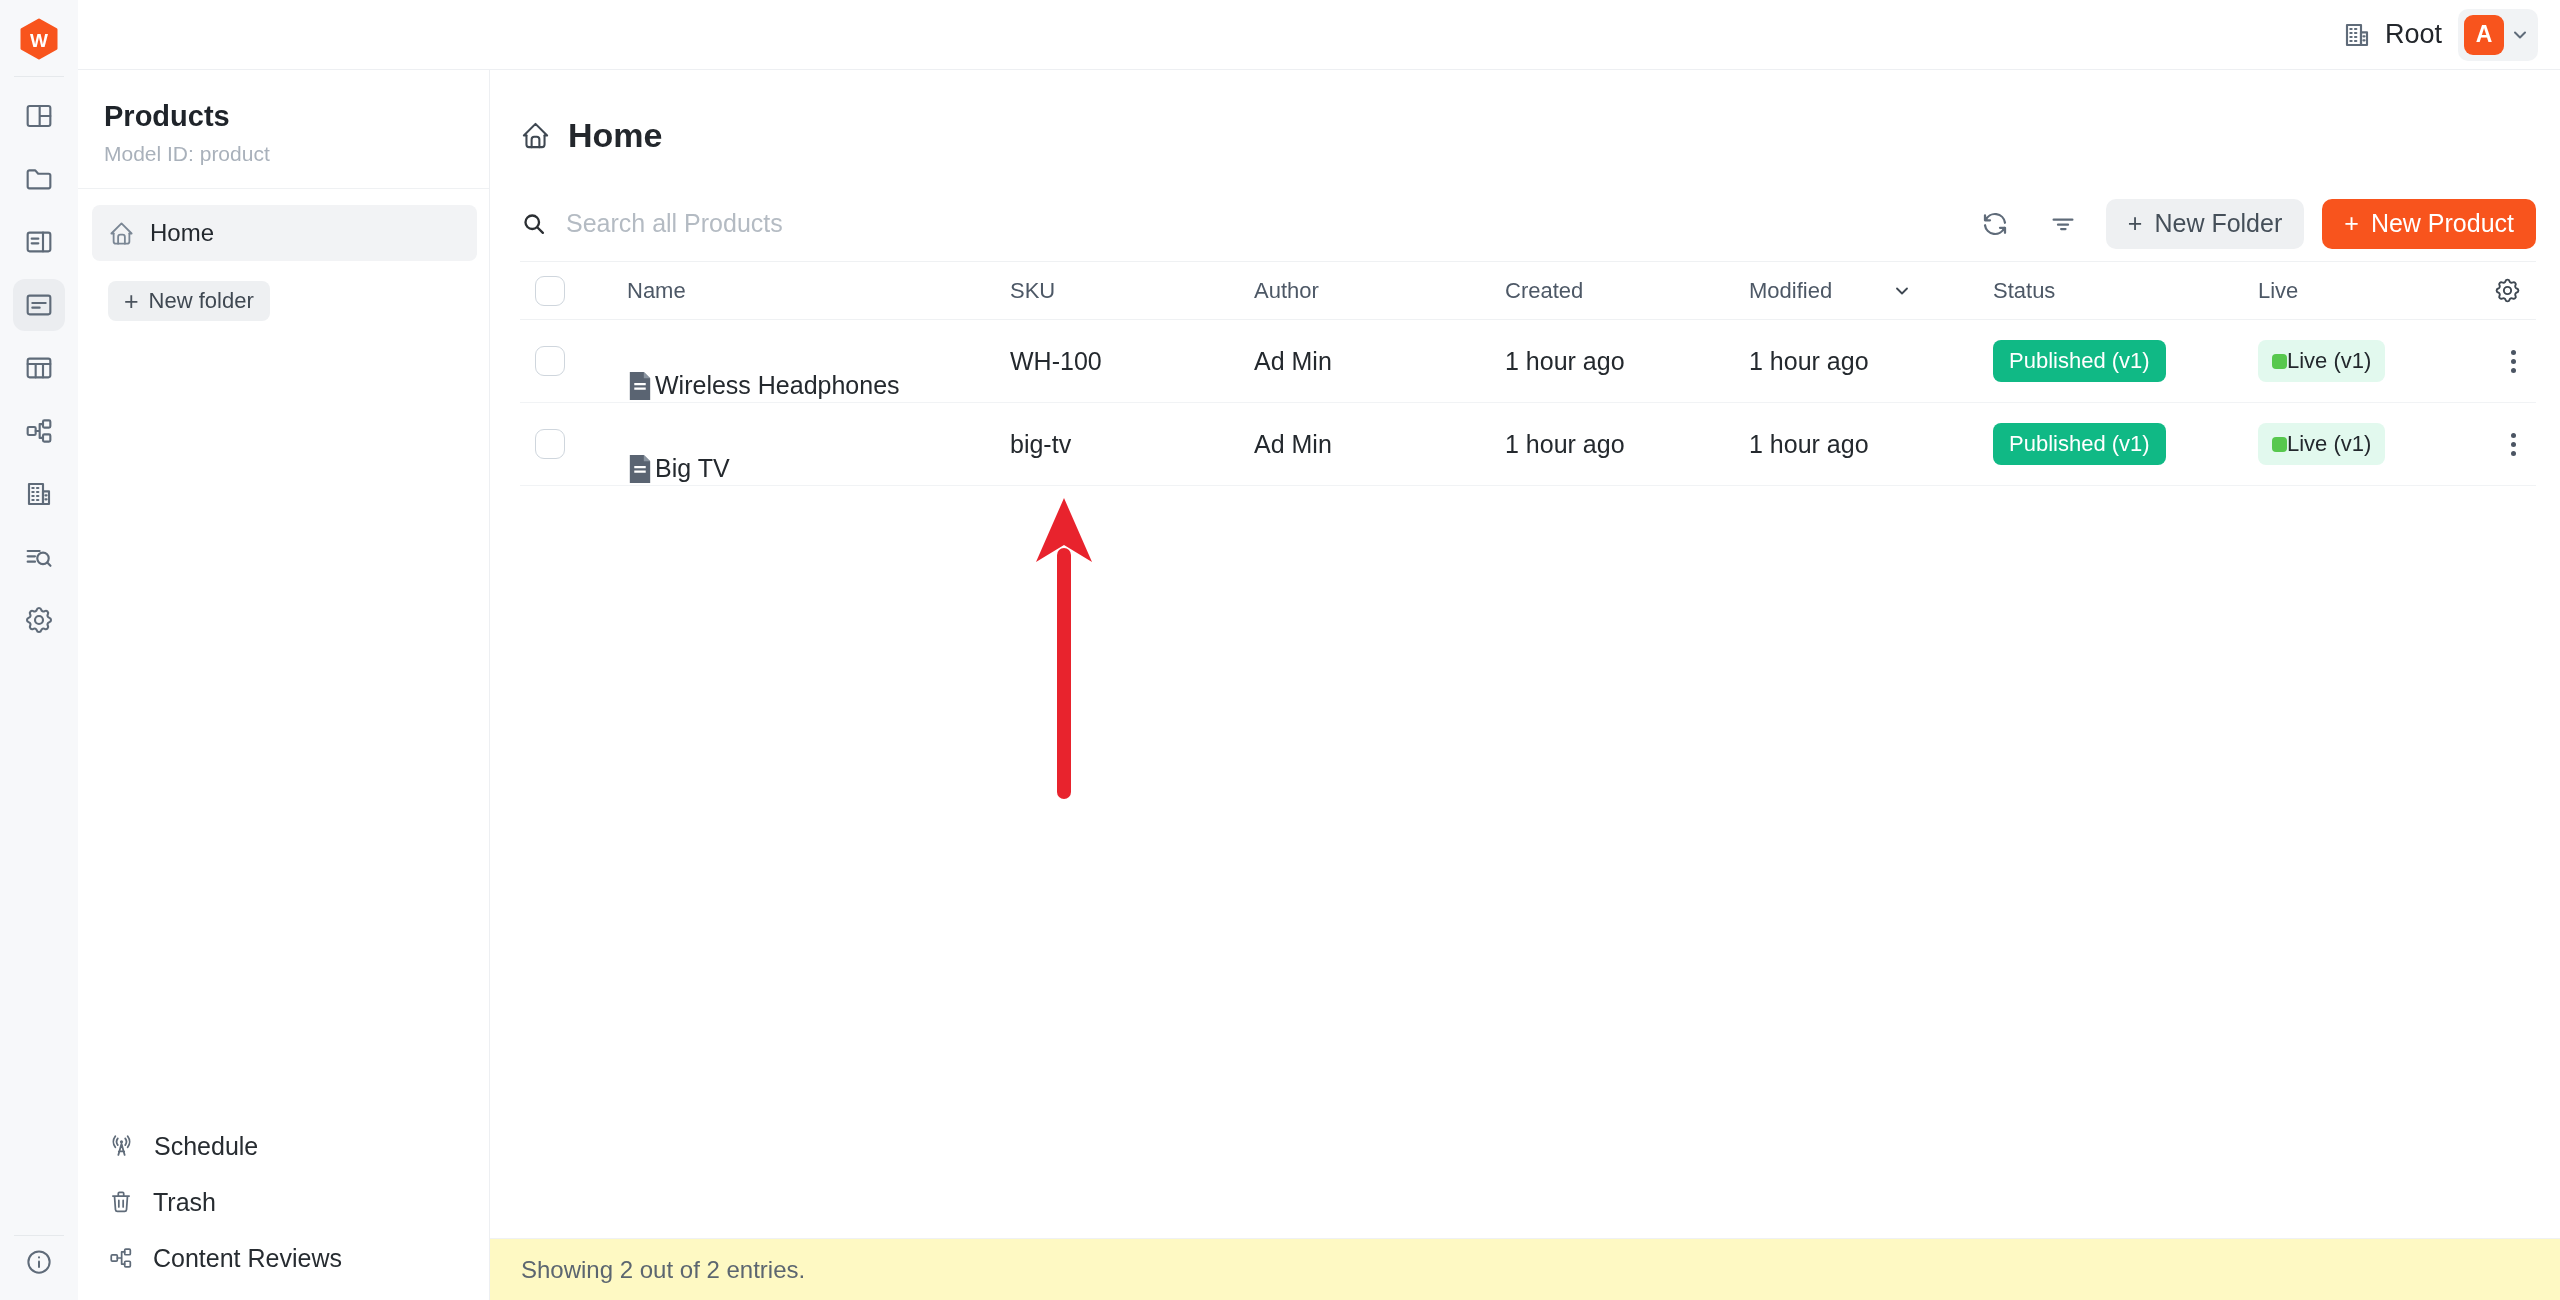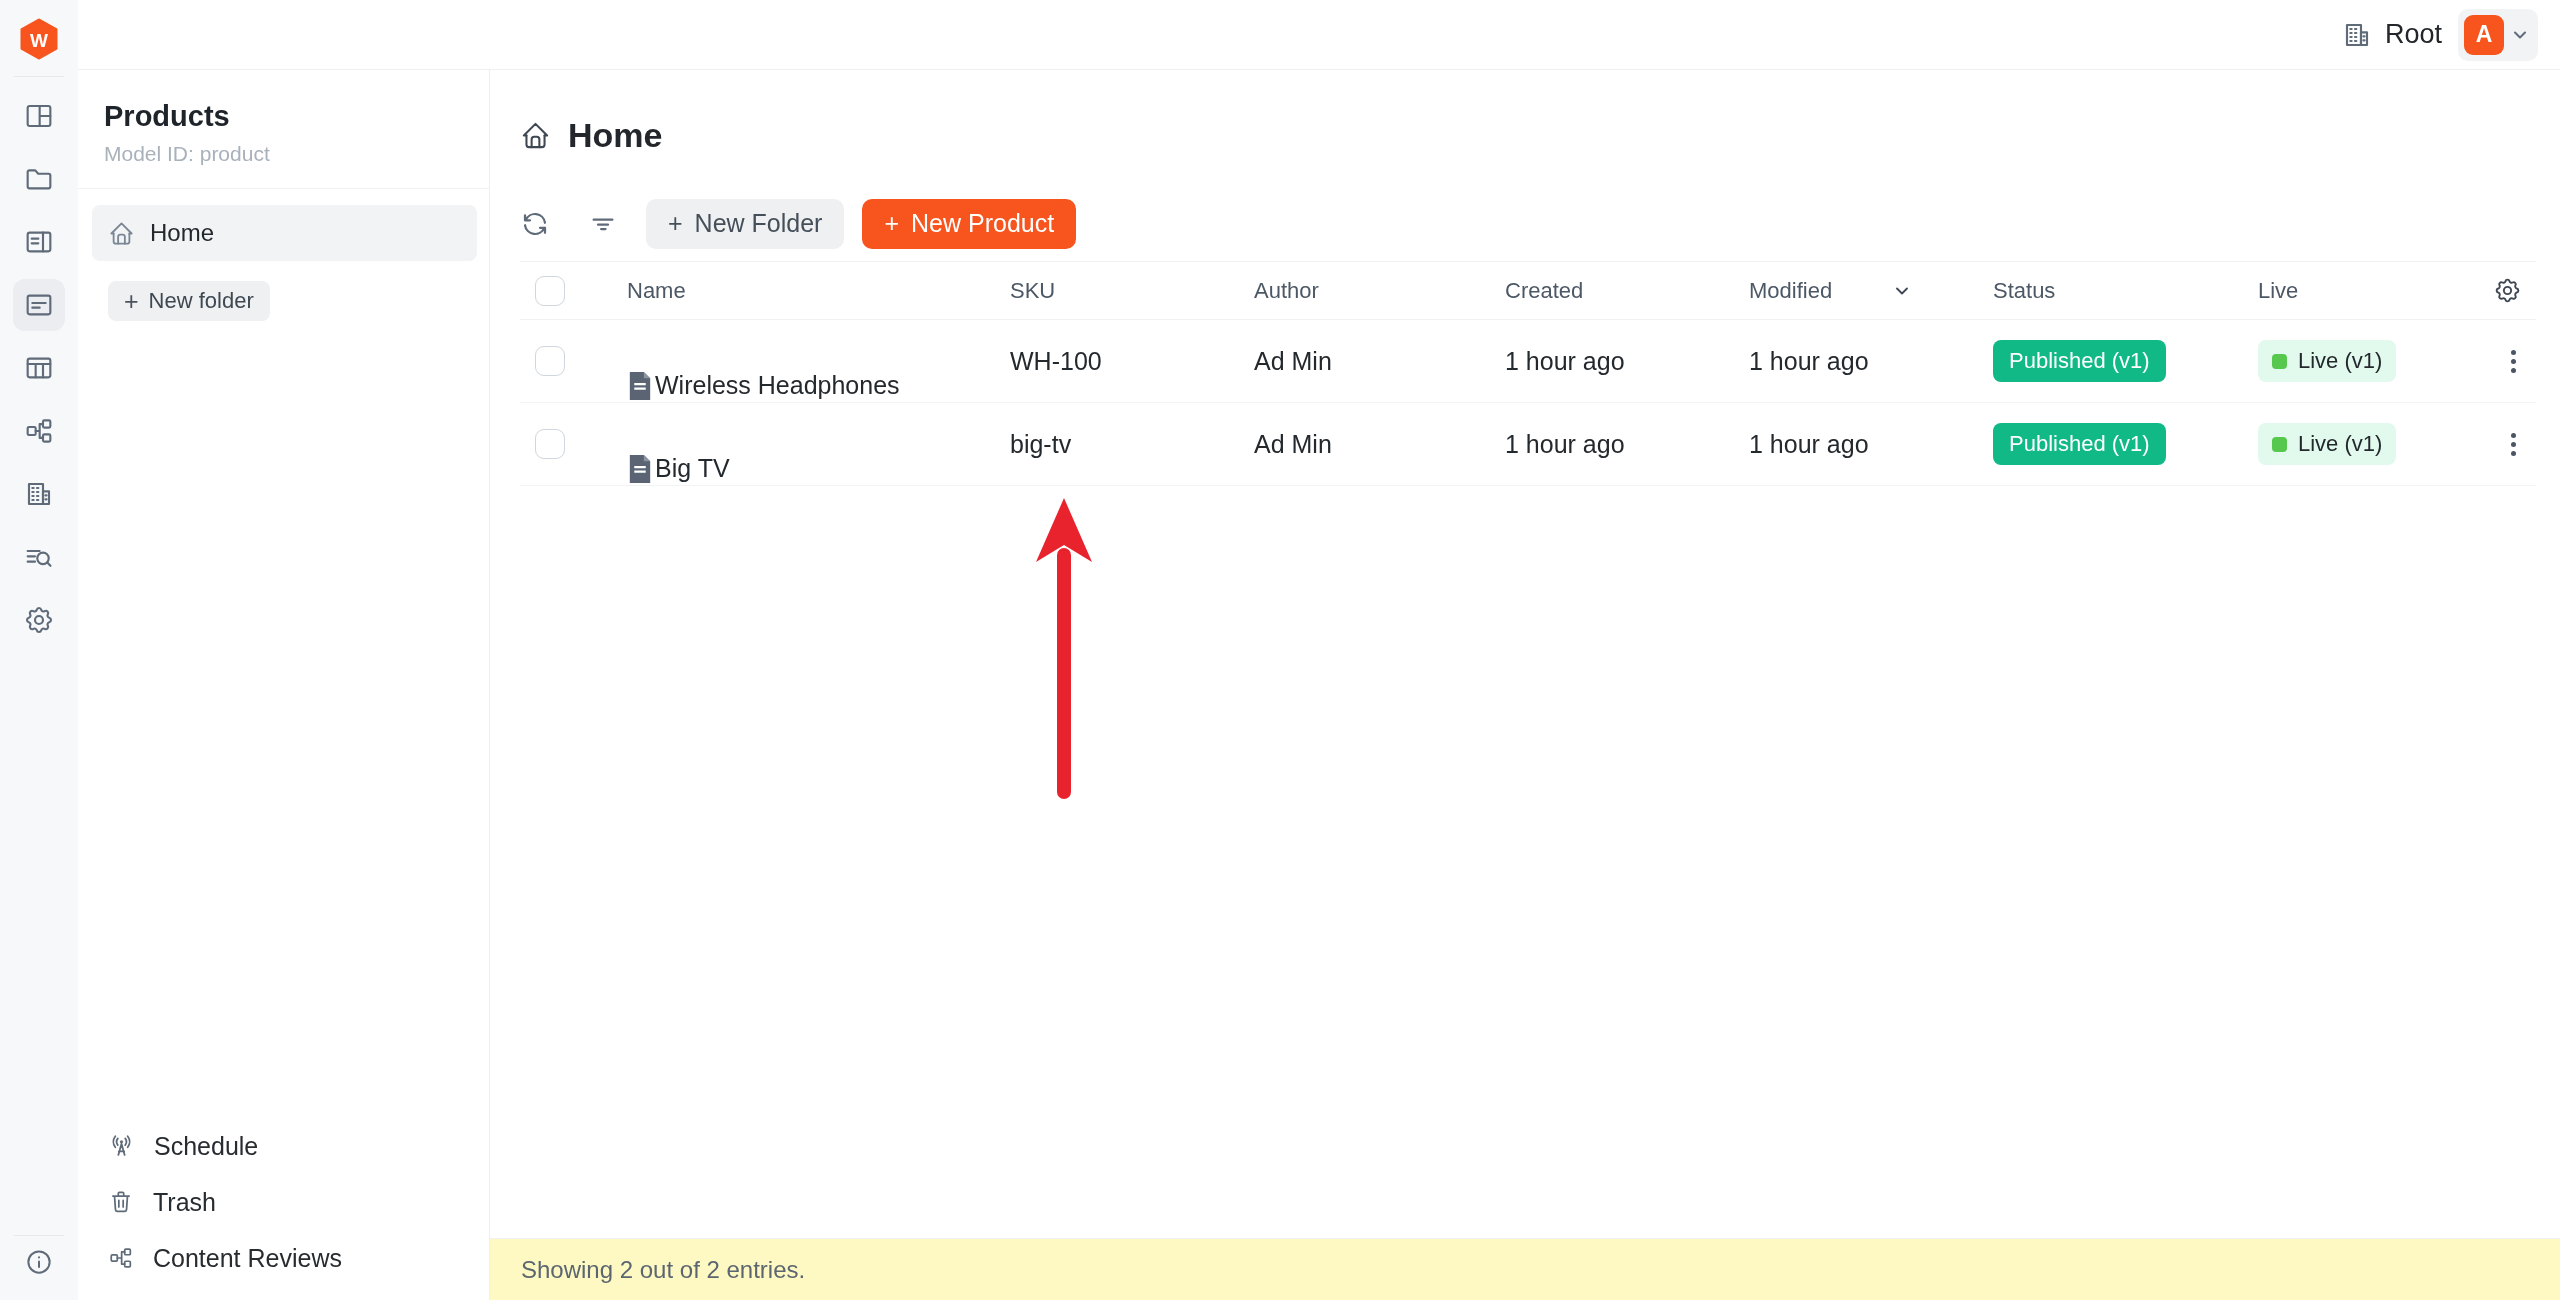--- a/index.html
+++ b/index.html
@@ -102,21 +102,21 @@
   .trow { height:83px; border-bottom:1px solid #f1f3f5; font-size:25px; color:#24292e; cursor:pointer; }
   .checkbox {
     width:30px; height:30px; border:1.5px solid #cfd6dd; border-radius:9px; background:#fff; cursor:pointer;
   }
   .name-cell { display:flex; align-items:flex-end; gap:2px;margin-top:48px; }
   .badge-published {
     display:inline-block; background:#10b985; color:#fff; font-size:22px;
     padding:8px 16px; border-radius:8px;
   }
   .chip-live {
-    display:inline-flex; align-items:center; gap:11px; background:#e2f9ee;
+    display:inline-flex; align-items:center; background:#e2f9ee;
     border-radius:8px; padding:8px 14px; font-size:22px; color:#23282d;
   }
   .live-dot { width:15px; height:15px; border-radius:4px; background:#57c84e; }
   .cell-actions { display:flex; justify-content:flex-end; padding-right:14px; }
   .kebab { display:flex; flex-direction:column; gap:4px; padding:6px; cursor:pointer; }
   .kebab span { width:5px; height:5px; border-radius:50%; background:#4b5563; }
 
   .list-footer {
     position:absolute; left:0; right:0; bottom:0; height:62px;
     border-top:1px solid #eff1f3; display:flex; align-items:center; padding-left:31px;
@@ -275,20 +275,27 @@
   <div class="page-heading">
     <svg class="ico" width="31" height="31" viewBox="0 0 24 24" style="stroke:#3f4852">
         <path d="M5 12l-2 0l9 -9l9 9l-2 0"></path>
         <path d="M5 12v7a2 2 0 0 0 2 2h10a2 2 0 0 0 2 -2v-7"></path>
         <path d="M9 21v-6a2 2 0 0 1 2 -2h2a2 2 0 0 1 2 2v6"></path>
       </svg>
     <h1>Home</h1>
   </div>
 
   <div class="toolbar">
+    <div class="search">
+      <svg width="28" height="28" viewBox="0 0 24 24" style="stroke:#2b2f33;fill:none;stroke-width:2;stroke-linecap:round">
+          <circle cx="10.5" cy="10.5" r="5.8"></circle>
+          <path d="M15 15l4.6 4.6"></path>
+        </svg>
+      <input type="text" placeholder="Search all Products" style="">
+    </div>
     <div class="tool-icons">
       <div class="icon-btn">
         <svg class="ico" width="30" height="30" viewBox="0 0 24 24" style="stroke-width:1.8">
             <path d="M20 11a8.1 8.1 0 0 0-15.5-2m-.5-4v4h4"></path>
             <path d="M4 13a8.1 8.1 0 0 0 15.5 2m.5 4v-4h-4"></path>
           </svg>
       </div>
       <div class="icon-btn">
         <svg class="ico" width="30" height="30" viewBox="0 0 24 24" style="stroke-width:1.8">
             <path d="M4.5 8.5h15M8 12.5h8M10.5 16h3.5"></path>

